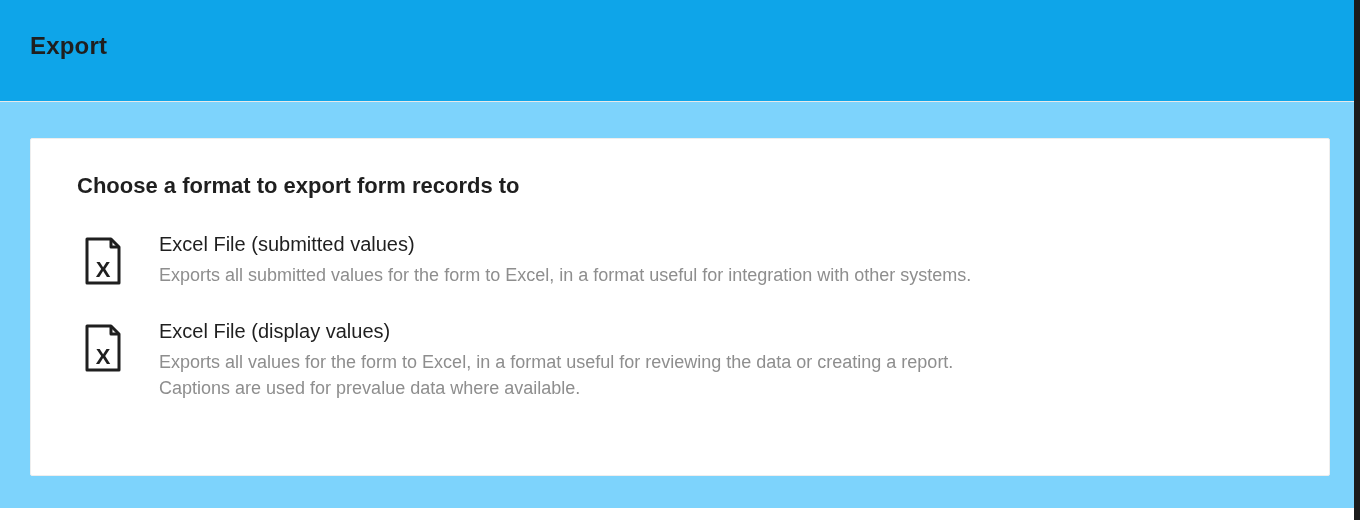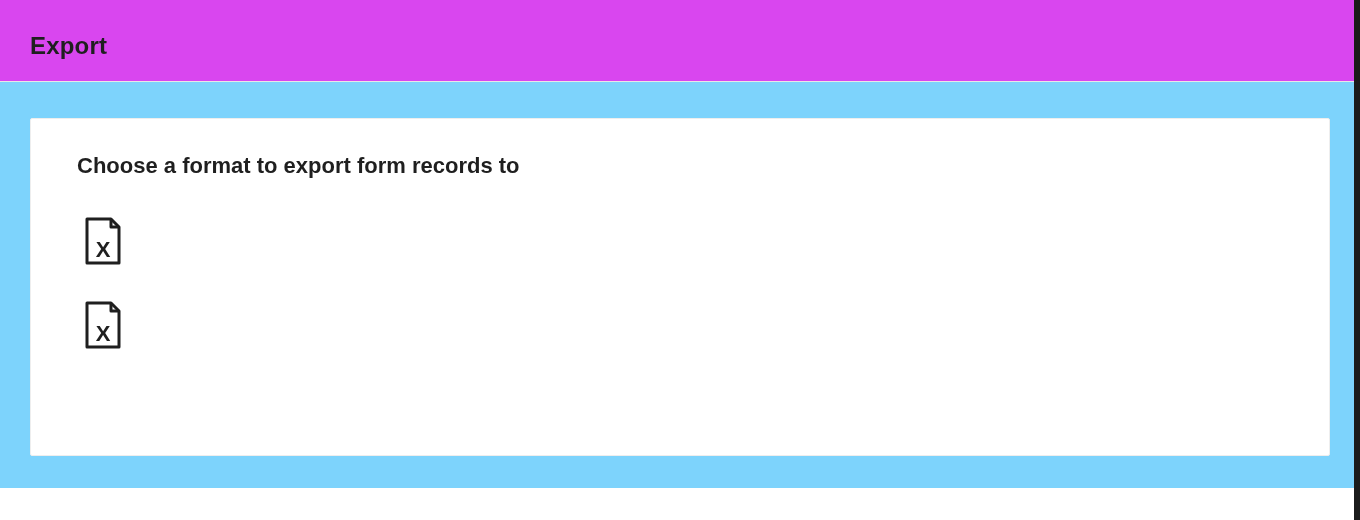--- a/index.html
+++ b/index.html
@@ -4,23 +4,23 @@
 <style>
   * { box-sizing: border-box; margin: 0; padding: 0; }
   html, body { width: 1360px; height: 520px; overflow: hidden; }
   body {
     font-family: -apple-system, BlinkMacSystemFont, "Segoe UI", "Helvetica Neue", Arial, sans-serif;
     color: #1f1f1f;
     background: #ffffff;
     position: relative;
   }
   .header {
-    height: 82px;
+    height: 102px;
     padding: 32px 30px 0 30px;
-    background: #d946ef;
+    background: #0ea5e9;
     border-bottom: 1px solid #e8e8e8;
   }
   .header h1 {
     font-size: 24px;
     font-weight: 600;
     color: #1f1f1f;
     letter-spacing: 0.2px;
   }
   .content-area {
     background: #7dd3fc;
@@ -93,28 +93,36 @@
     <div class="panel-heading">Choose a format to export form records to</div>
 
     <div class="option">
       <div class="icon-wrap xfile-icon">
         <svg width="40" height="48" viewBox="0 0 40 48" fill="none">
           <path d="M4 2 H28 L36 10 V46 H4 Z" stroke="#1f1f1f" stroke-width="3" fill="none" stroke-linejoin="round"></path>
           <path d="M28 2 V10 H36" stroke="#1f1f1f" stroke-width="3" fill="none" stroke-linejoin="round"></path>
           <text x="20" y="40" text-anchor="middle" font-family="Arial, sans-serif" font-size="22" font-weight="700" fill="#1f1f1f">X</text>
         </svg>
       </div>
+      <div class="option-text">
+        <div class="option-title">Excel File (submitted values)</div>
+        <div class="option-desc">Exports all submitted values for the form to Excel, in a format useful for integration with other systems.</div>
+      </div>
     </div>
 
     <div class="option">
       <div class="icon-wrap xfile-icon">
         <svg width="40" height="48" viewBox="0 0 40 48" fill="none">
           <path d="M4 2 H28 L36 10 V46 H4 Z" stroke="#1f1f1f" stroke-width="3" fill="none" stroke-linejoin="round"></path>
           <path d="M28 2 V10 H36" stroke="#1f1f1f" stroke-width="3" fill="none" stroke-linejoin="round"></path>
           <text x="20" y="40" text-anchor="middle" font-family="Arial, sans-serif" font-size="22" font-weight="700" fill="#1f1f1f">X</text>
         </svg>
       </div>
+      <div class="option-text">
+        <div class="option-title">Excel File (display values)</div>
+        <div class="option-desc">Exports all values for the form to Excel, in a format useful for reviewing the data or creating a report. Captions are used for prevalue data where available.</div>
+      </div>
     </div>
 
   </div>
 </div>
 
 <div class="right-edge"></div>
 
 </body></html>

